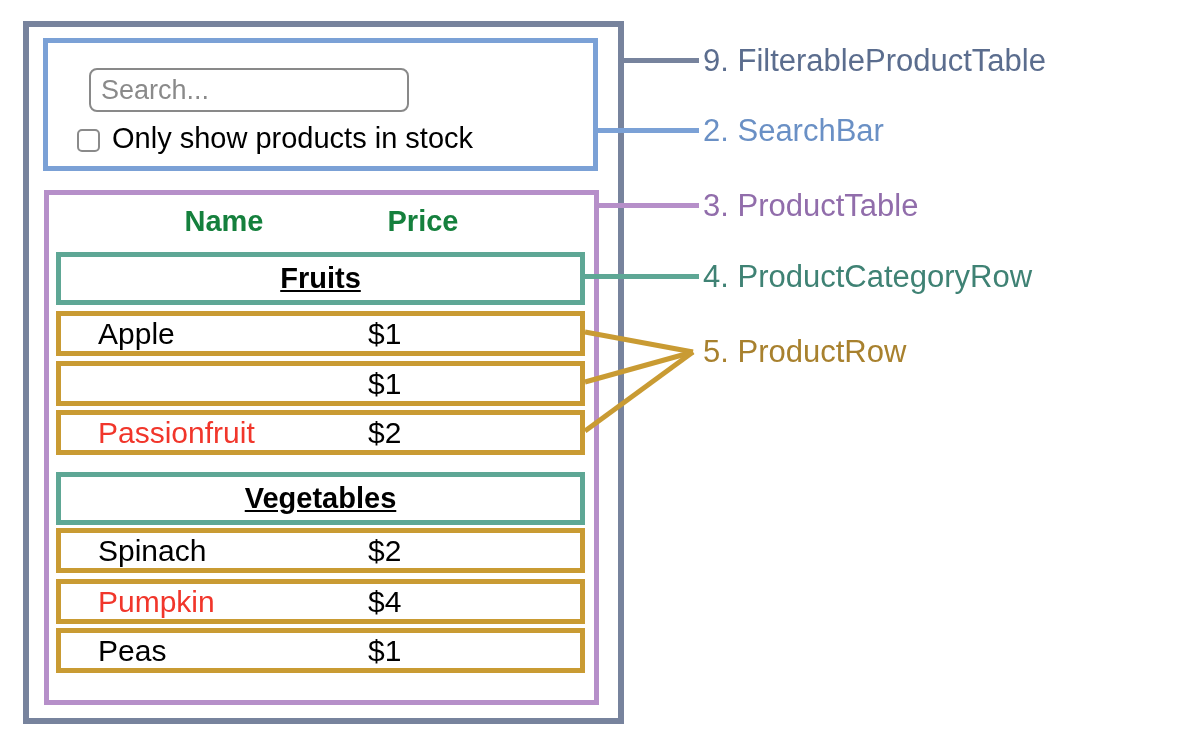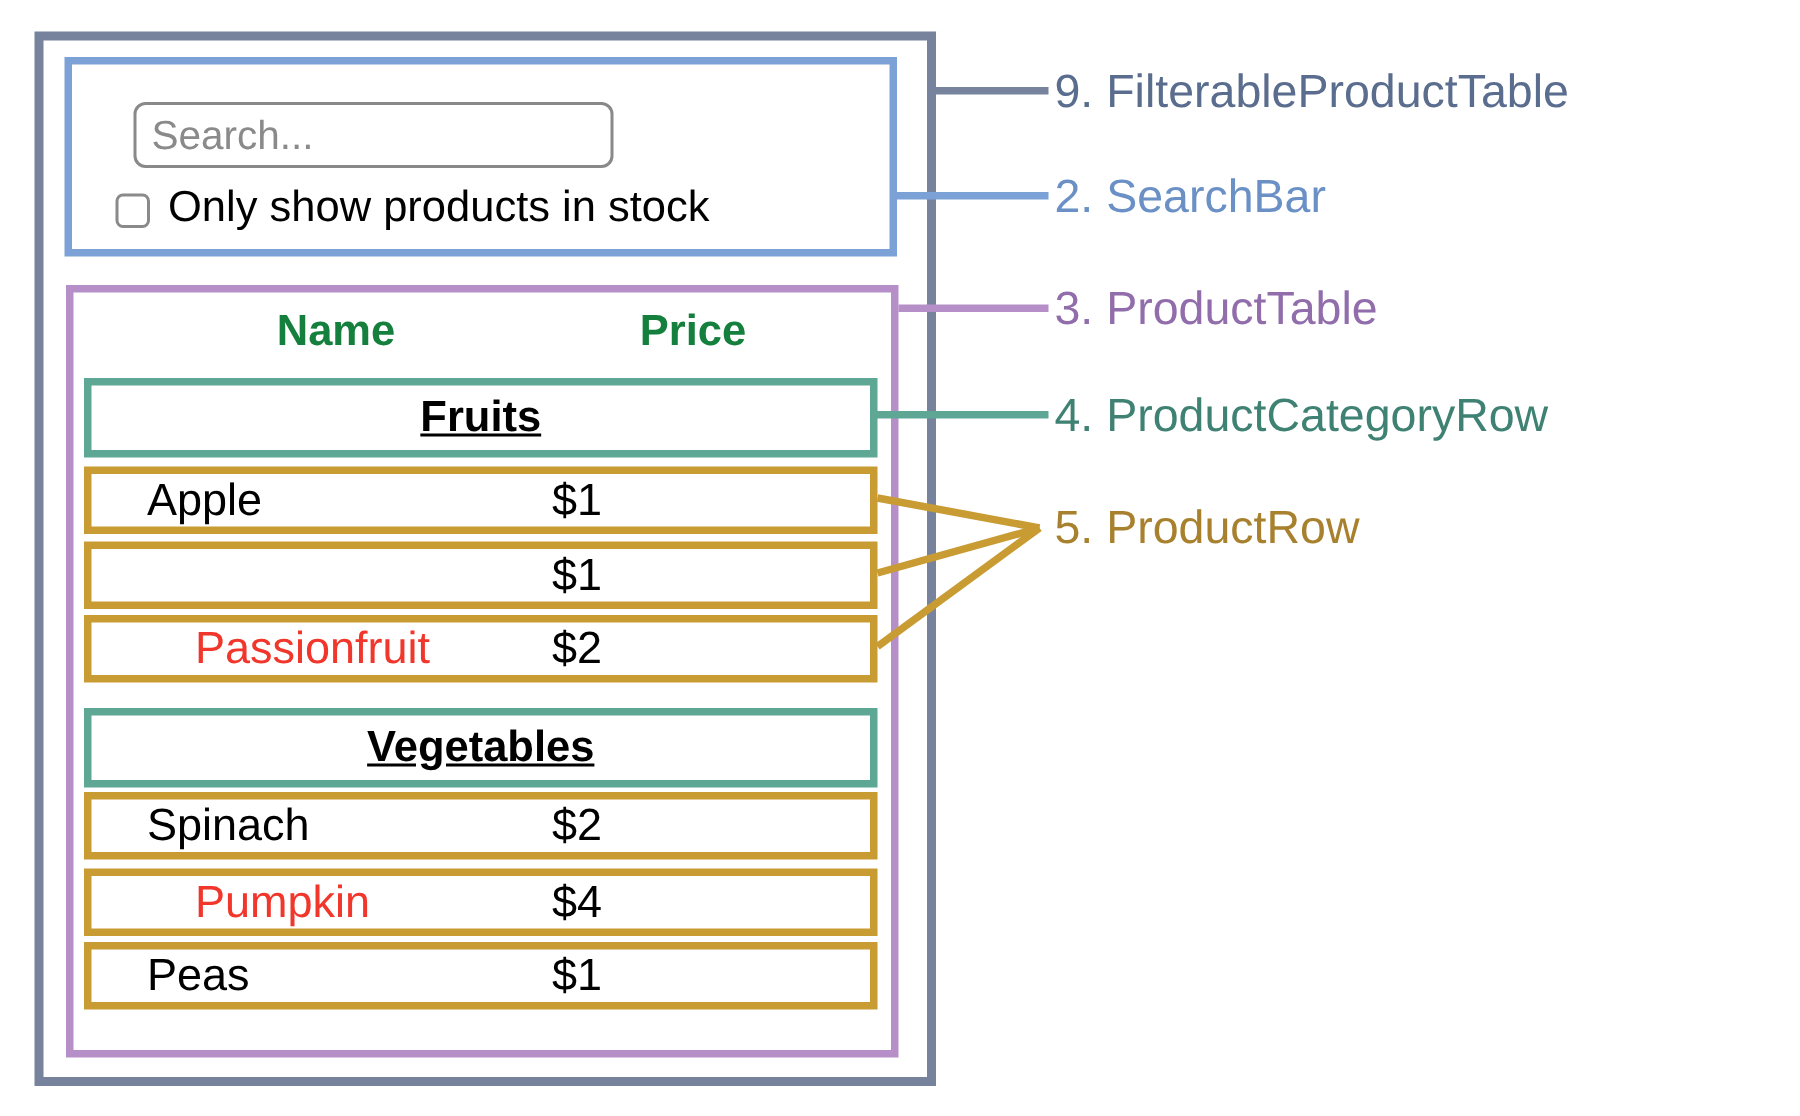--- a/index.html
+++ b/index.html
@@ -11,33 +11,33 @@
 
   
   .outline-box{left:23px;top:21px;width:601px;height:703px;border:6px solid #77839d;z-index:1;}
   .searchbar-box{left:43px;top:38px;width:555px;height:133px;border:5px solid #7ba1d6;z-index:2;}
   .table-box{left:44px;top:190px;width:555px;height:515px;border:5px solid #b68fc9;z-index:2;}
   .category-box{left:56px;width:529px;height:53px;border:5px solid #5ea795;z-index:3;
     text-align:center;line-height:43px;font-weight:bold;font-size:29px;color:#000;text-decoration:underline;}
   .product-row-box{left:56px;width:529px;height:45px;border:5px solid #c99b33;z-index:3;}
   .product-row-box .rname{position:absolute;left:37px;top:0;line-height:35px;font-size:30px;color:#000;}
   .product-row-box .rprice{position:absolute;left:307px;top:0;line-height:35px;font-size:30px;color:#000;}
-  .oos{color:#f1362b !important;margin-left:32px;}
+  .oos{color:#f1362b !important;}
 
   
   .search-input{left:89px;top:68px;width:320px;height:44px;border:2px solid #898989;border-radius:8px;
     font-family:"Liberation Sans",sans-serif;font-size:27px;color:#555;padding:0 0 0 10px;outline:none;z-index:3;}
   .search-input::placeholder{color:#8a8a8a;opacity:1;}
   .checkbox{left:77px;top:129px;width:23px;height:23px;border:2px solid #8a8a8a;border-radius:5px;background:#fff;z-index:3;cursor:pointer;}
   .checkbox-label{left:112px;top:122px;font-size:29px;color:#000;z-index:3;white-space:nowrap;}
 
   
   .col-header{top:205px;transform:translateX(-50%);font-weight:bold;font-size:29px;color:#15803d;z-index:3;}
   .hdr-name{left:224px;}
-  .hdr-price{left:423px;margin-left:39px;}
+  .hdr-price{left:423px;}
 
   
   .conn{height:5px;z-index:6;}
   .conn-1{left:623px;top:58px;width:76px;background:#77839d;}
   .conn-2{left:597px;top:128px;width:102px;background:#7ba1d6;}
   .conn-3{left:599px;top:203px;width:100px;background:#b68fc9;}
   .conn-4{left:584px;top:274px;width:115px;background:#5ea795;}
   .conn-rows{left:0;top:0;width:1200px;height:744px;z-index:6;pointer-events:none;}
 
   

